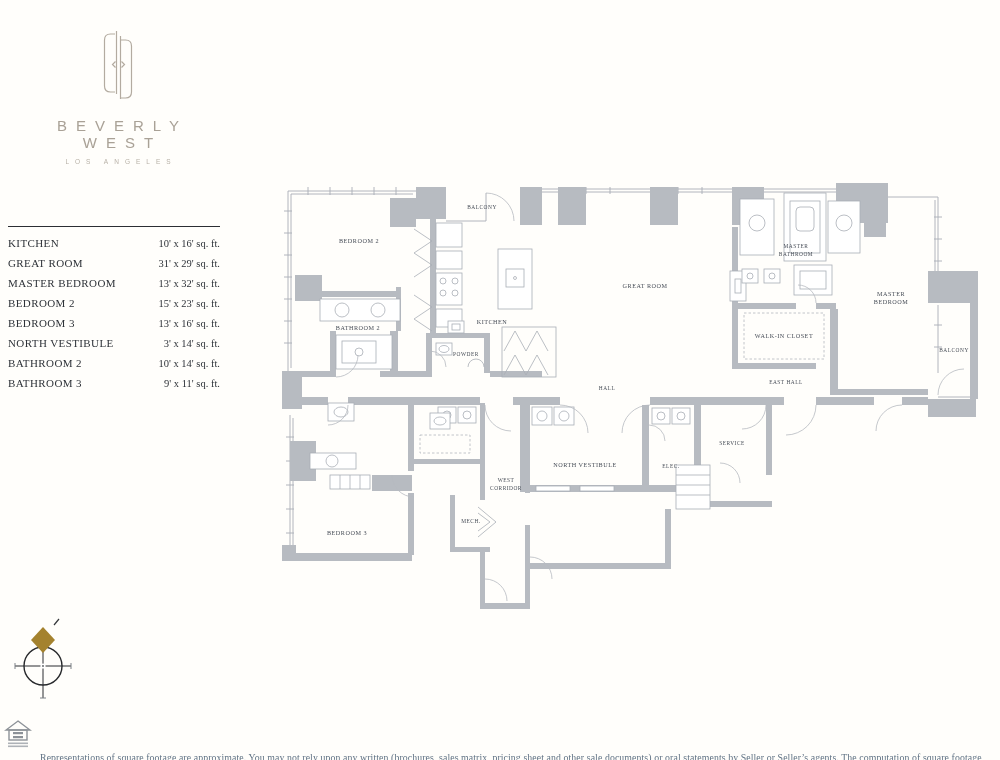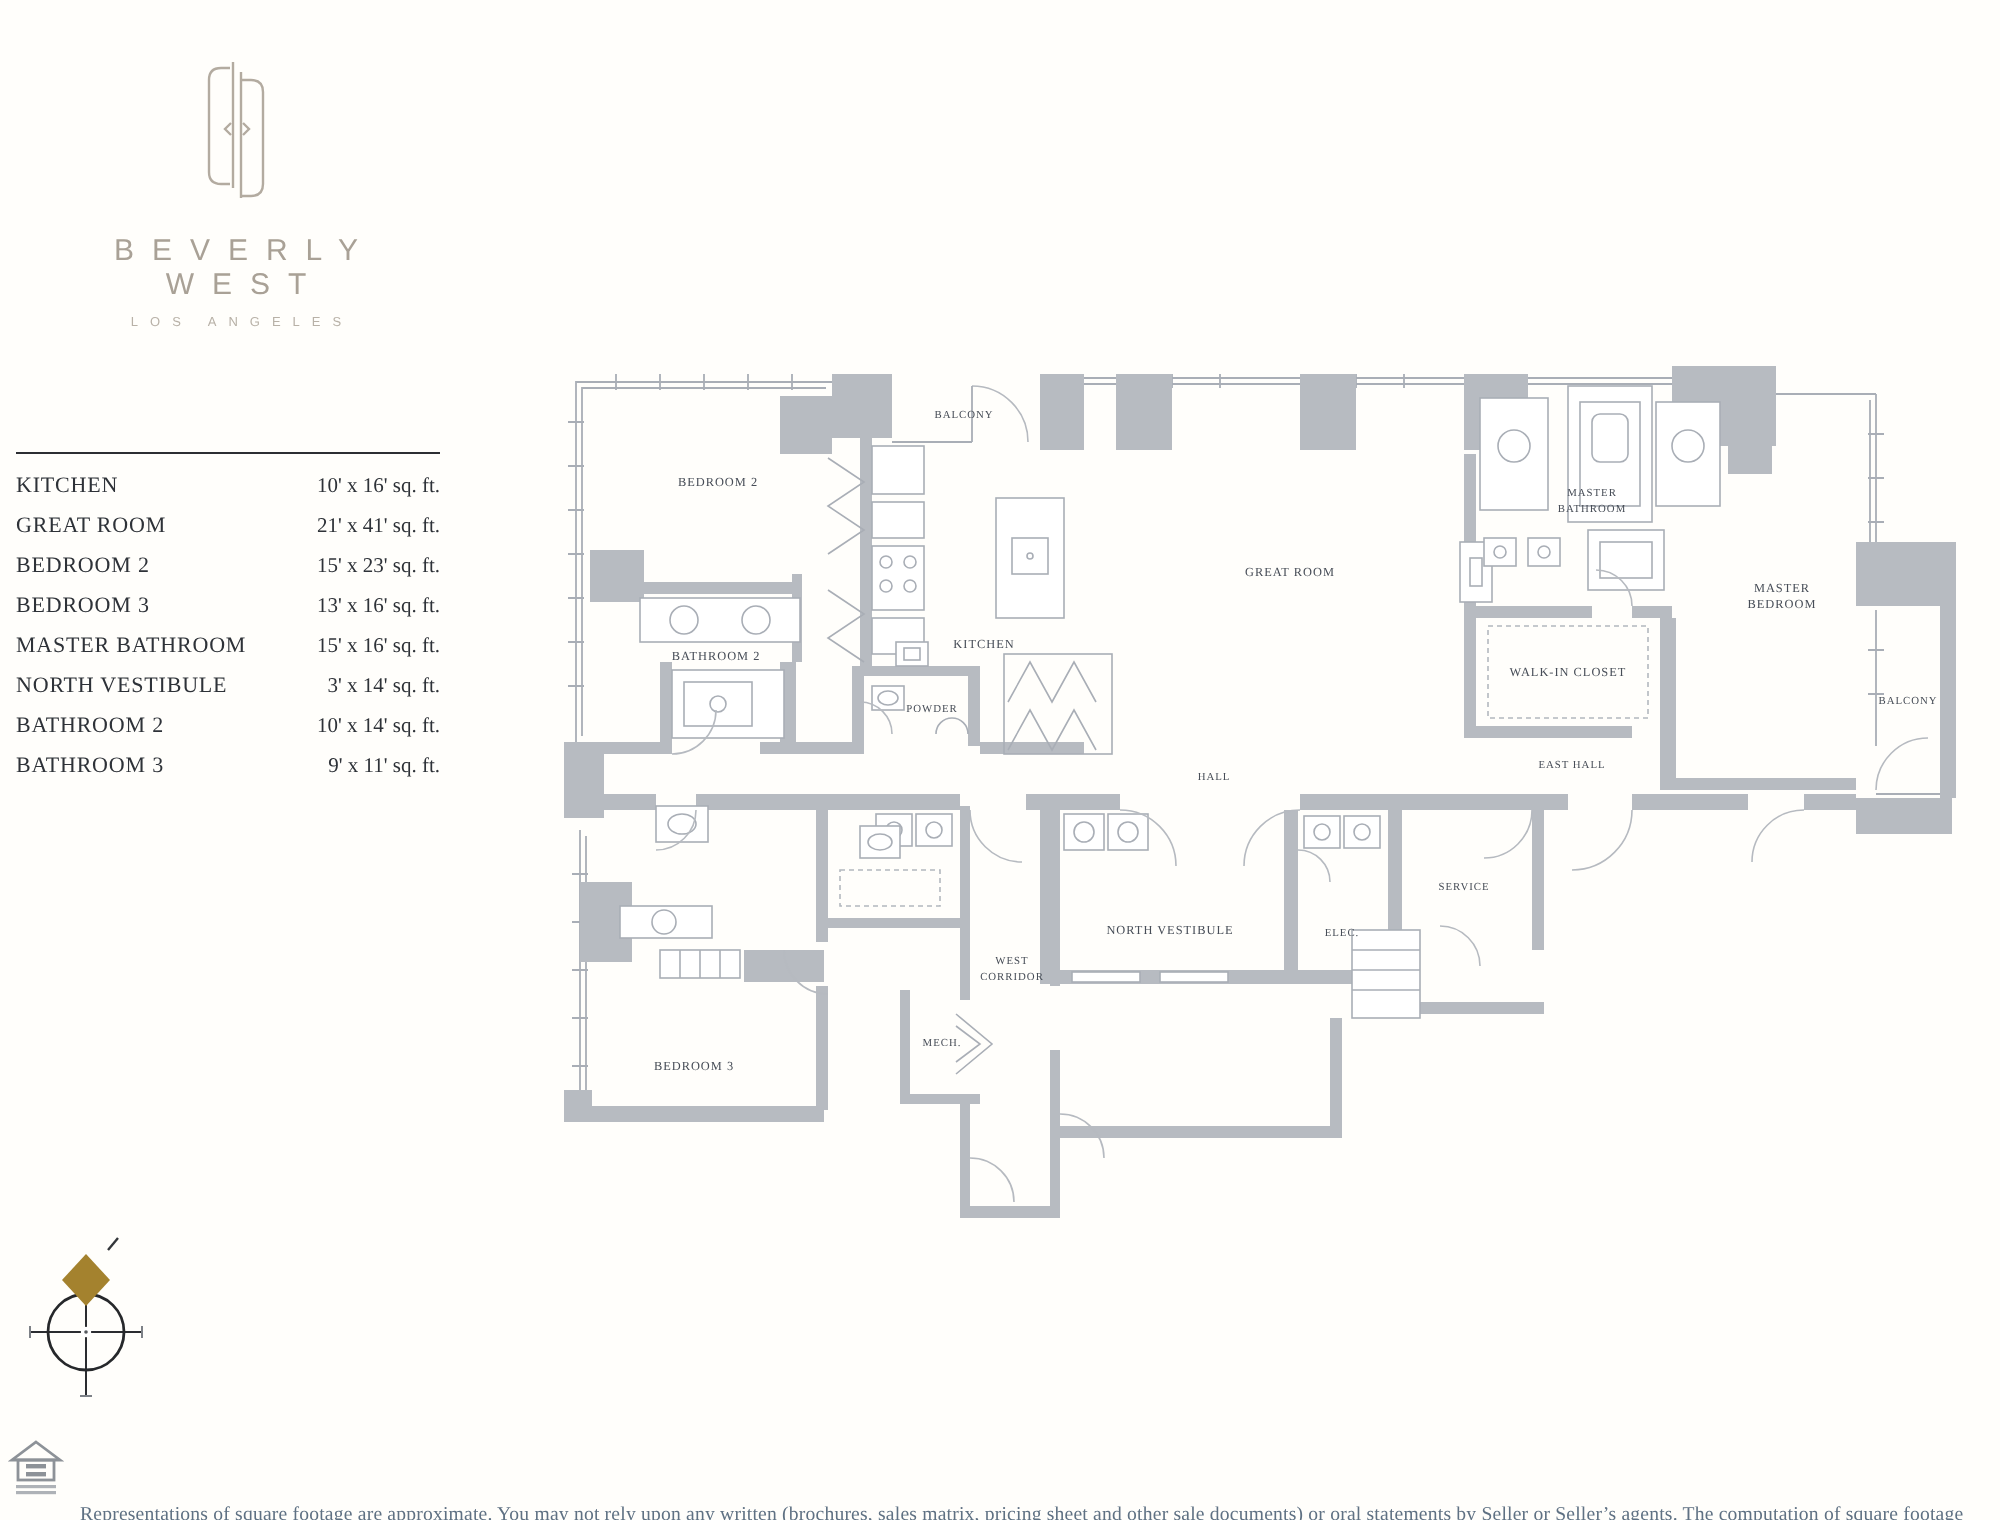--- a/index.html
+++ b/index.html
@@ -62,33 +62,33 @@
 
 <div class="abs planbox">
   <hr class="rule">
   <div>
     <div class="dimrow">
         <span class="lbl">KITCHEN</span>
         <span class="val">10' x 16' sq. ft.</span>
       </div>
     <div class="dimrow">
         <span class="lbl">GREAT ROOM</span>
-        <span class="val">21' x 41' sq. ft.</span>
+        <span class="val">31' x 29' sq. ft.</span>
+      </div>
+    <div class="dimrow">
+        <span class="lbl">MASTER BEDROOM</span>
+        <span class="val">13' x 32' sq. ft.</span>
       </div>
     <div class="dimrow">
         <span class="lbl">BEDROOM 2</span>
         <span class="val">15' x 23' sq. ft.</span>
       </div>
     <div class="dimrow">
         <span class="lbl">BEDROOM 3</span>
         <span class="val">13' x 16' sq. ft.</span>
-      </div>
-    <div class="dimrow">
-        <span class="lbl">MASTER BATHROOM</span>
-        <span class="val">15' x 16' sq. ft.</span>
       </div>
     <div class="dimrow">
         <span class="lbl">NORTH VESTIBULE</span>
         <span class="val">3' x 14' sq. ft.</span>
       </div>
     <div class="dimrow">
         <span class="lbl">BATHROOM 2</span>
         <span class="val">10' x 14' sq. ft.</span>
       </div>
     <div class="dimrow">

